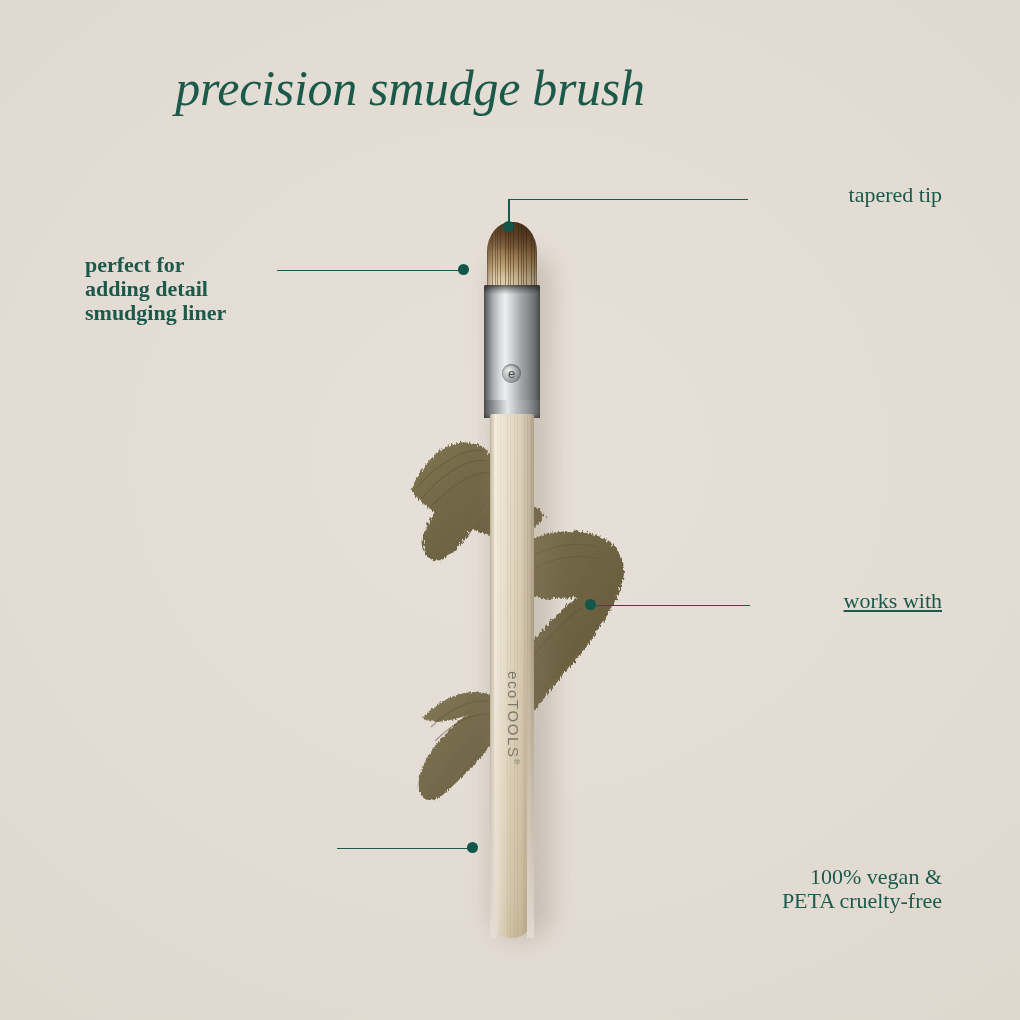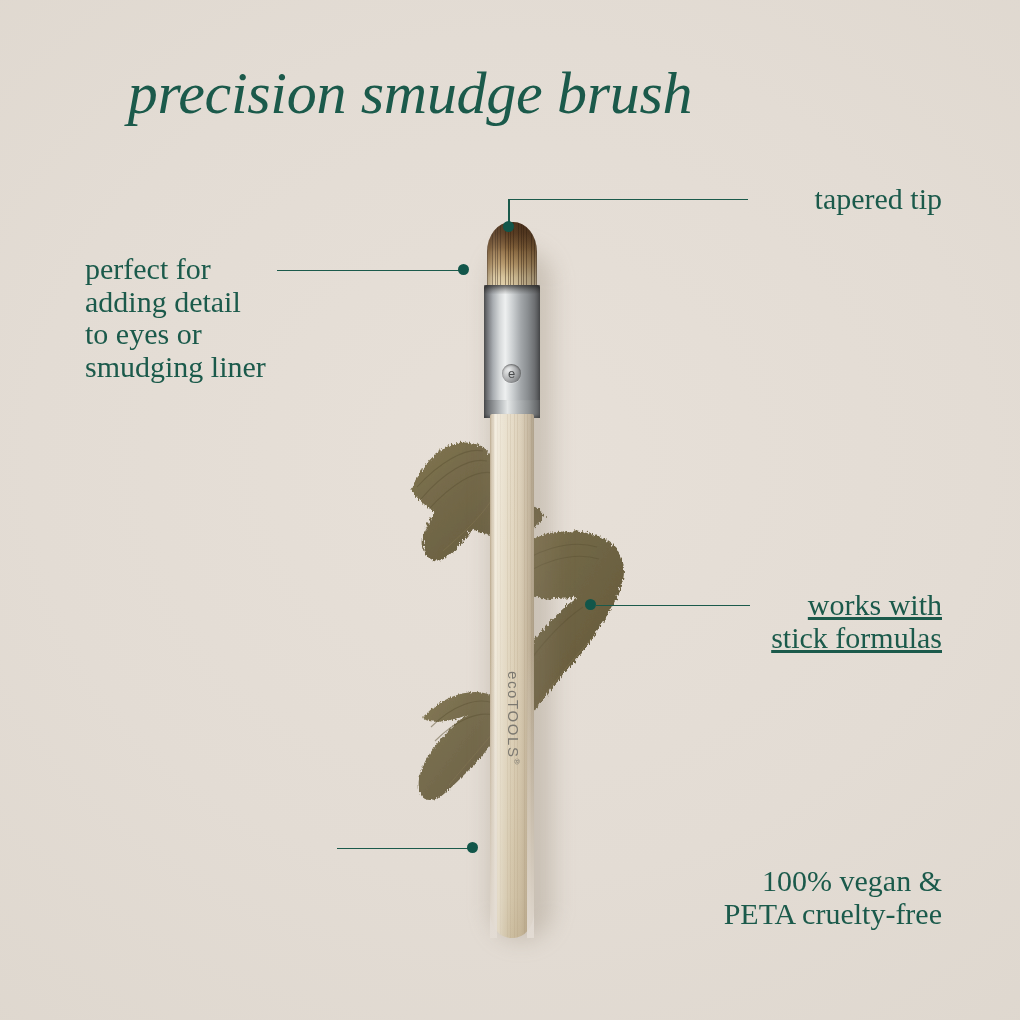--- a/index.html
+++ b/index.html
@@ -23,36 +23,36 @@
   }
 
   
   .title {
     position: absolute;
     left: 0;
     top: 63px;
     width: 820px;
     text-align: center;
     font-style: italic;
-    font-size: 60px;
+    font-size: 50px;
     line-height: 1;
     color: #1b5a4b;
     letter-spacing: -0.3px;
     white-space: nowrap;
   }
 
   
   .callout {
     position: absolute;
     color: #1b5a4b;
-    font-size: 30px;
+    font-size: 22px;
     line-height: 1.085;
   }
   .callout span { display: block; white-space: nowrap; }
-  .ca-left  { text-align: left; }
+  .ca-left  { text-align: left; font-weight: bold; }
   .ca-right { text-align: right; }
 
   #callout-tapered-tip { left: 656px; top: 183px; width: 286px; }
   #callout-perfect-for { left: 85px;  top: 253px; width: 300px; }
   #callout-works-with  { left: 652px; top: 589px; width: 290px; text-decoration: underline; }
   #callout-bamboo      { left: 88px;  top: 824px; width: 330px; }
   #callout-vegan       { left: 618px; top: 865px; width: 324px; text-align: right; }
 
   
   .leader { position: absolute; background: #1b5a4b; }
@@ -333,27 +333,25 @@
   <div class="leader h" id="leader-bamboo-h"></div>
   <div class="dot" id="dot-bamboo"></div>
 
   <div class="callout ca-right" id="callout-tapered-tip">
     <span>tapered tip</span>
   </div>
 
   <div class="callout ca-left" id="callout-perfect-for">
     <span>perfect for</span>
     <span>adding detail</span>
-    <span>to eyes or</span>
     <span>smudging liner</span>
   </div>
 
   <div class="callout ca-right" id="callout-works-with">
     <span>works with</span>
-    <span>stick formulas</span>
   </div>
 
 
   <div class="callout ca-right" id="callout-vegan">
     <span>100% vegan &amp;</span>
     <span>PETA cruelty-free</span>
   </div>
 
 </div>
 

